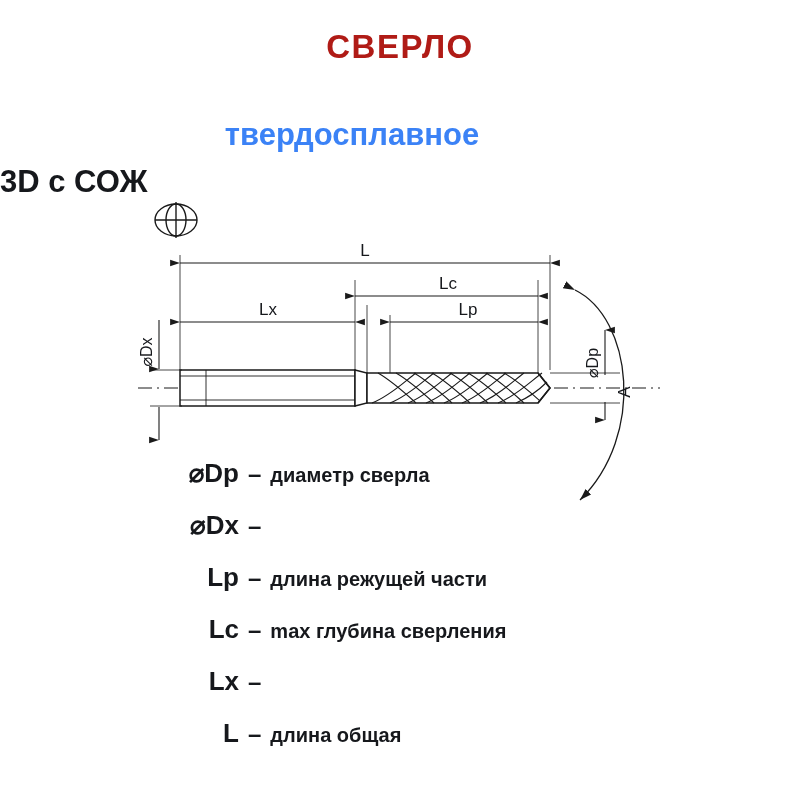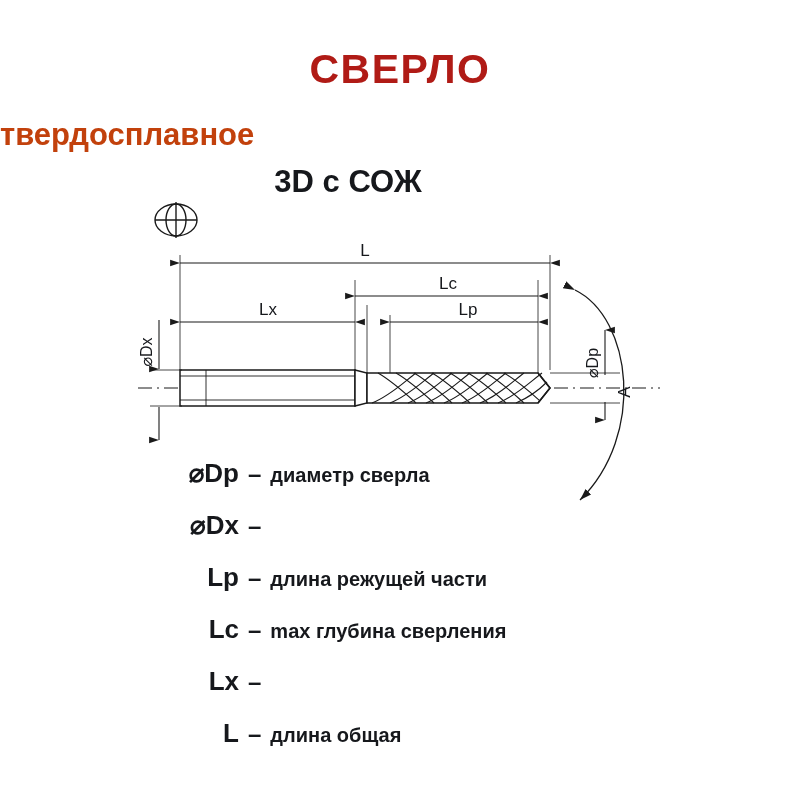--- a/index.html
+++ b/index.html
@@ -13,45 +13,44 @@
     height: 800px;
     background: #ffffff;
     overflow: hidden;
     font-family: "Liberation Sans", sans-serif;
     color: #111111;
   }
 
   
   .title-main {
     position: absolute;
-    top: 46px;
+    top: 28px;
     left: 0;
     width: 800px;
     text-align: center;
-    font-size: 41px;
+    font-size: 33px;
     font-weight: bold;
     letter-spacing: 1.5px;
     color: #b01b16;
   }
   .title-sub1 {
     position: absolute;
     top: 117px;
     left: 0;
     width: 704px;
-    text-align: left;
+    text-align: center;
     font-size: 31px;
     font-weight: bold;
-    color: #c2410c;
+    color: #3b82f6;
   }
   .title-sub2 {
     position: absolute;
     top: 164px;
     left: 0;
     width: 696px;
-    text-align: center;
     font-size: 31px;
     font-weight: bold;
     color: #16181c;
   }
 
   
   #drawing {
     position: absolute;
     top: 170px;
     left: 60px;

